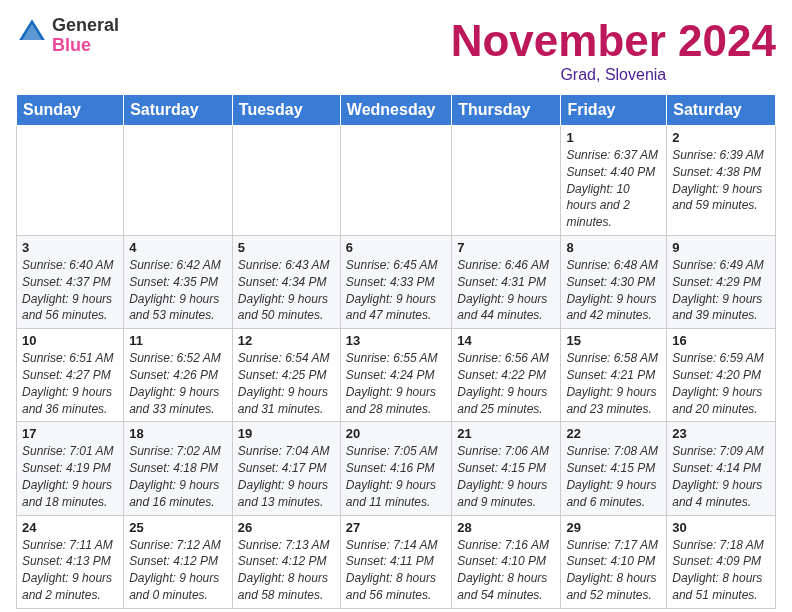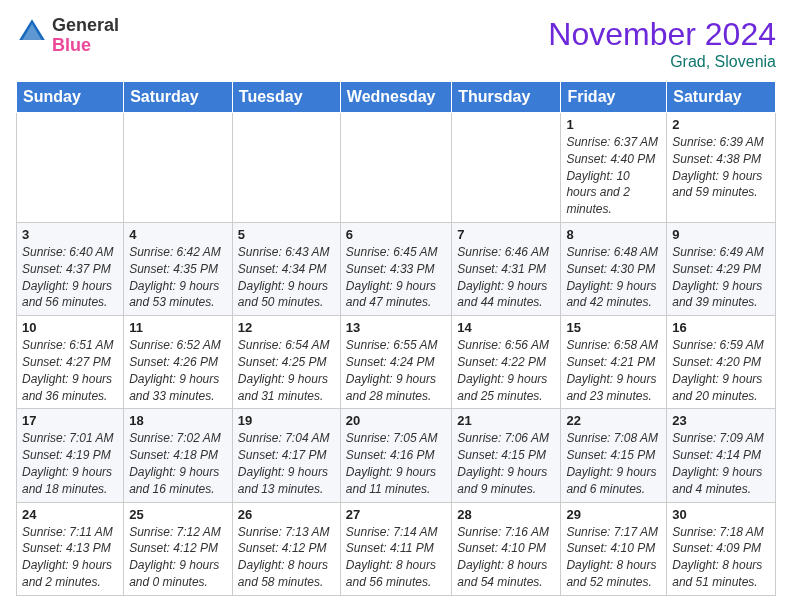--- a/index.html
+++ b/index.html
@@ -27,27 +27,28 @@
       line-height: 1.1;
     }
     .logo-icon {
       width: 32px;
       height: 32px;
     }
     .title-block {
       text-align: right;
     }
     .month-title {
-      font-size: 32px;
-      font-weight: normal;
-      color: #6d28d9;
+      font-size: 44px;
+      font-weight: bold;
+      color: #be185d;
     }
     .location {
       font-size: 16px;
-      color: #0f766e;
+      color: #4c1d95;
+      text-align: center;
     }
     .calendar {
       width: 100%;
       border-collapse: collapse;
     }
     .calendar th {
       background: #3a7bd5;
       color: #ffffff;
       font-size: 16px;
       font-weight: bold;

